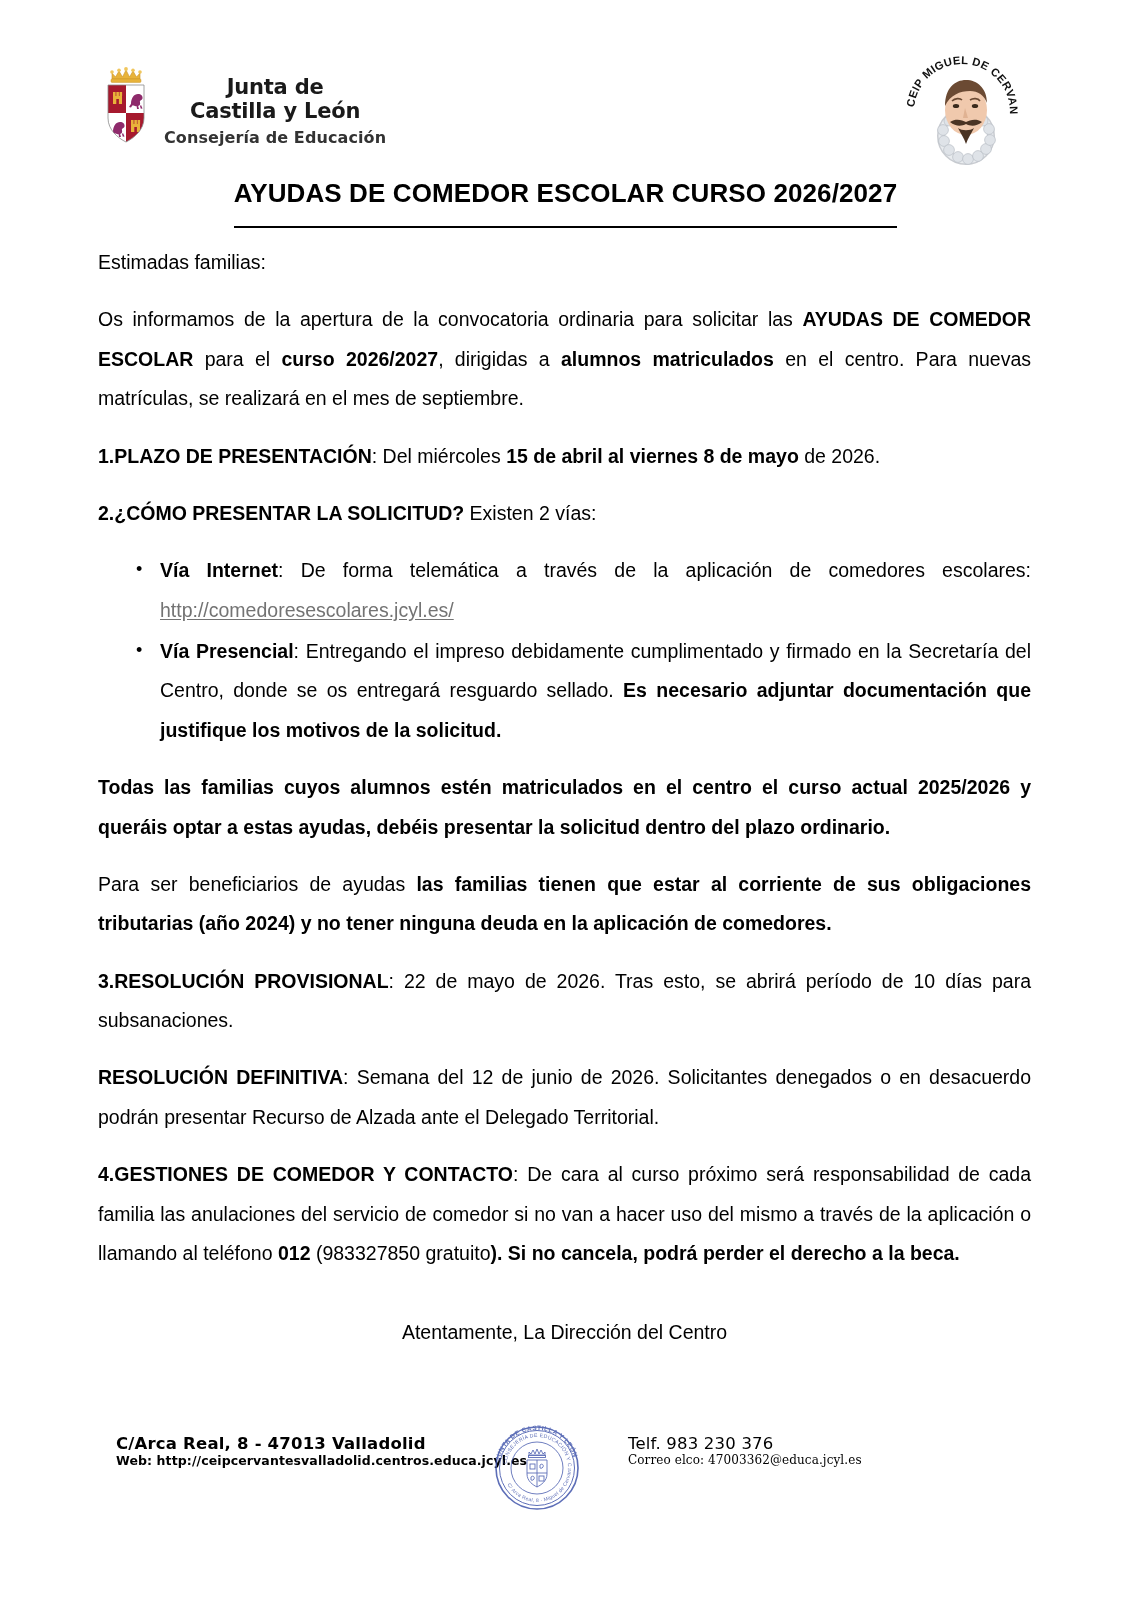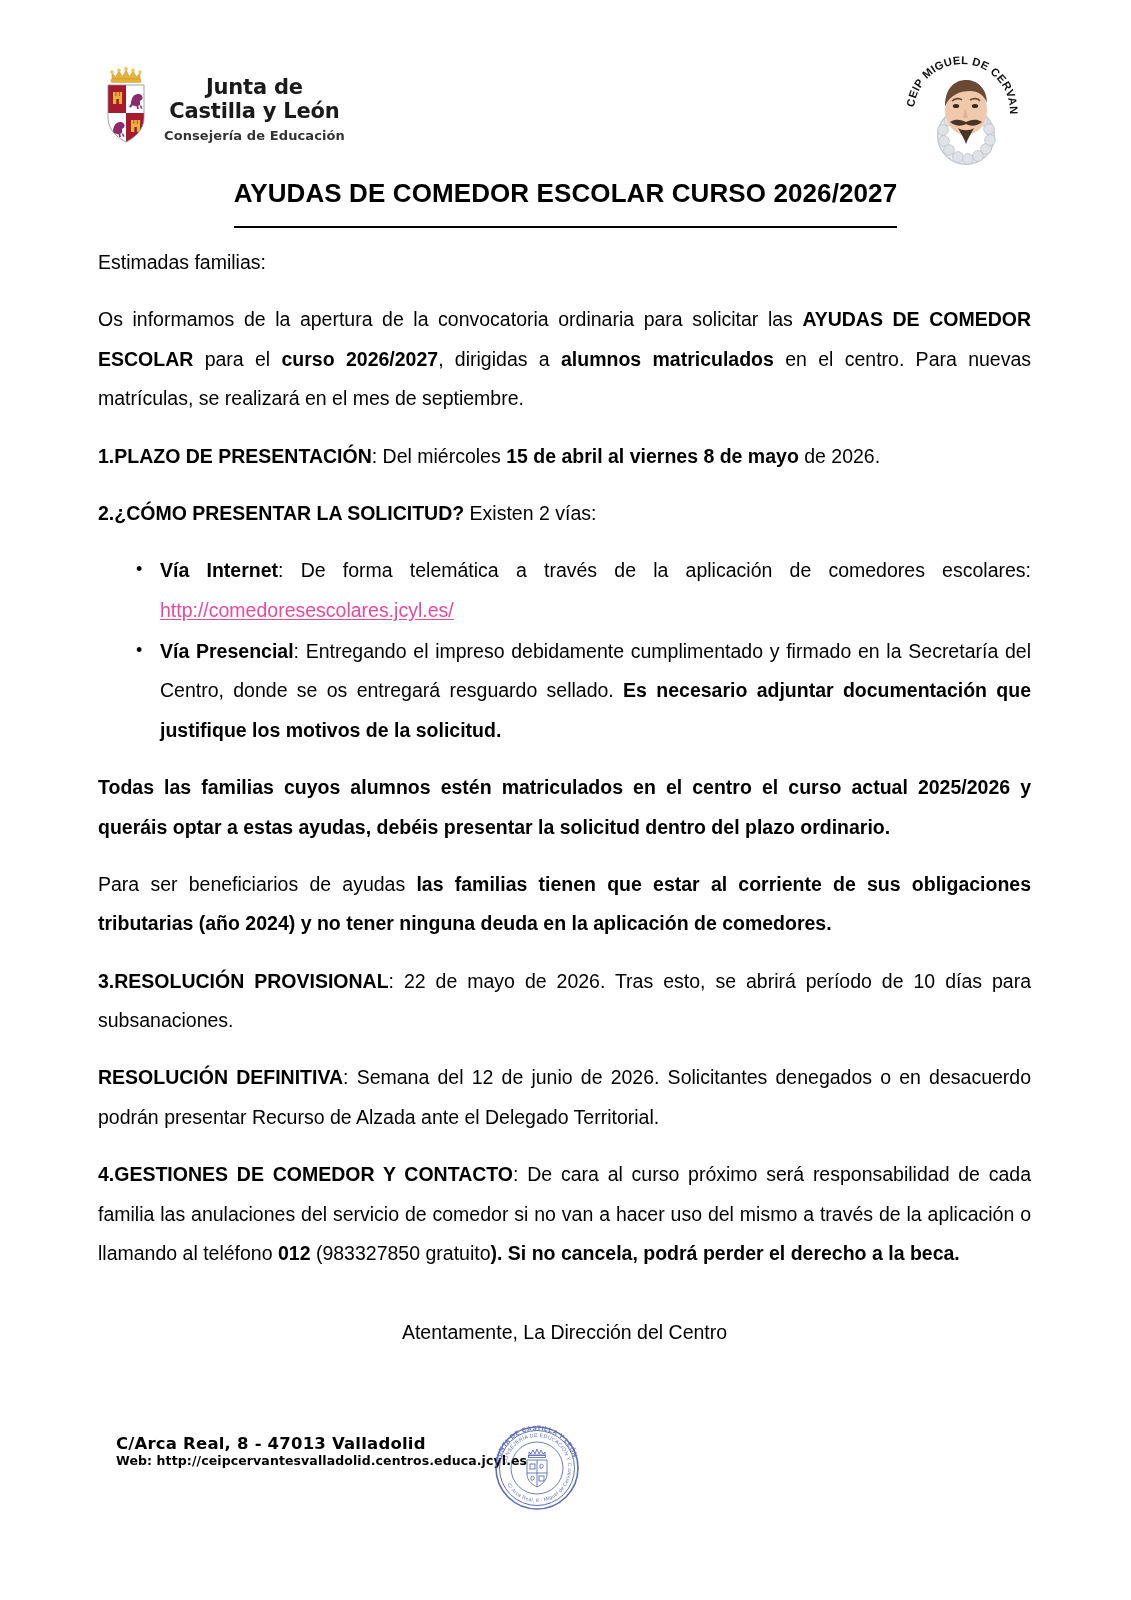--- a/index.html
+++ b/index.html
@@ -33,21 +33,21 @@
     font-family: "DejaVu Sans", sans-serif;
     font-size: 21px;
     font-weight: 600;
     line-height: 1.12;
     letter-spacing: -0.2px;
     color: #1a1a1a;
     text-align: center;
   }
   .jcyl-sub {
     font-family: "DejaVu Sans", sans-serif;
-    font-size: 13px;
+    font-size: 16px;
     font-weight: 600;
     color: #333333;
     margin-top: 5px;
     letter-spacing: 0.1px;
   }
   .ceip-logo {
     position: absolute;
     right: 105px;
     top: 48px;
     width: 128px;
@@ -93,21 +93,21 @@
     margin-bottom: 2px;
   }
   ul.vias li::before {
     content: "\2022";
     position: absolute;
     left: 38px;
     top: 0;
     font-size: 18px;
   }
   a.link {
-    color: #ec4899;
+    color: #737373;
     text-underline-offset: 2px;
   }
 
   .closing {
     text-align: center;
     font-size: 19.5px;
     margin-top: 40px;
   }
 
   
@@ -361,13 +361,17 @@
         <line x1="54" y1="46" x2="54" y2="73"></line>
         <line x1="44" y1="59" x2="64" y2="59"></line>
         <rect x="47" y="50" width="5" height="5"></rect>
         <rect x="56" y="62" width="5" height="5"></rect>
         <path d="M57 51 c2 -2 4 0 3 2 c-1 2 -3 1 -3 1 Z"></path>
         <path d="M48 63 c2 -2 4 0 3 2 c-1 2 -3 1 -3 1 Z"></path>
       </g>
     </svg>
   </div>
 
+  <div class="footer-right">
+    <div class="f-line1">Telf. 983 230 376</div>
+    <div class="f-line2 serif">Correo elco:   47003362@educa.jcyl.es</div>
+  </div>
 </div>
 
 </body></html>

